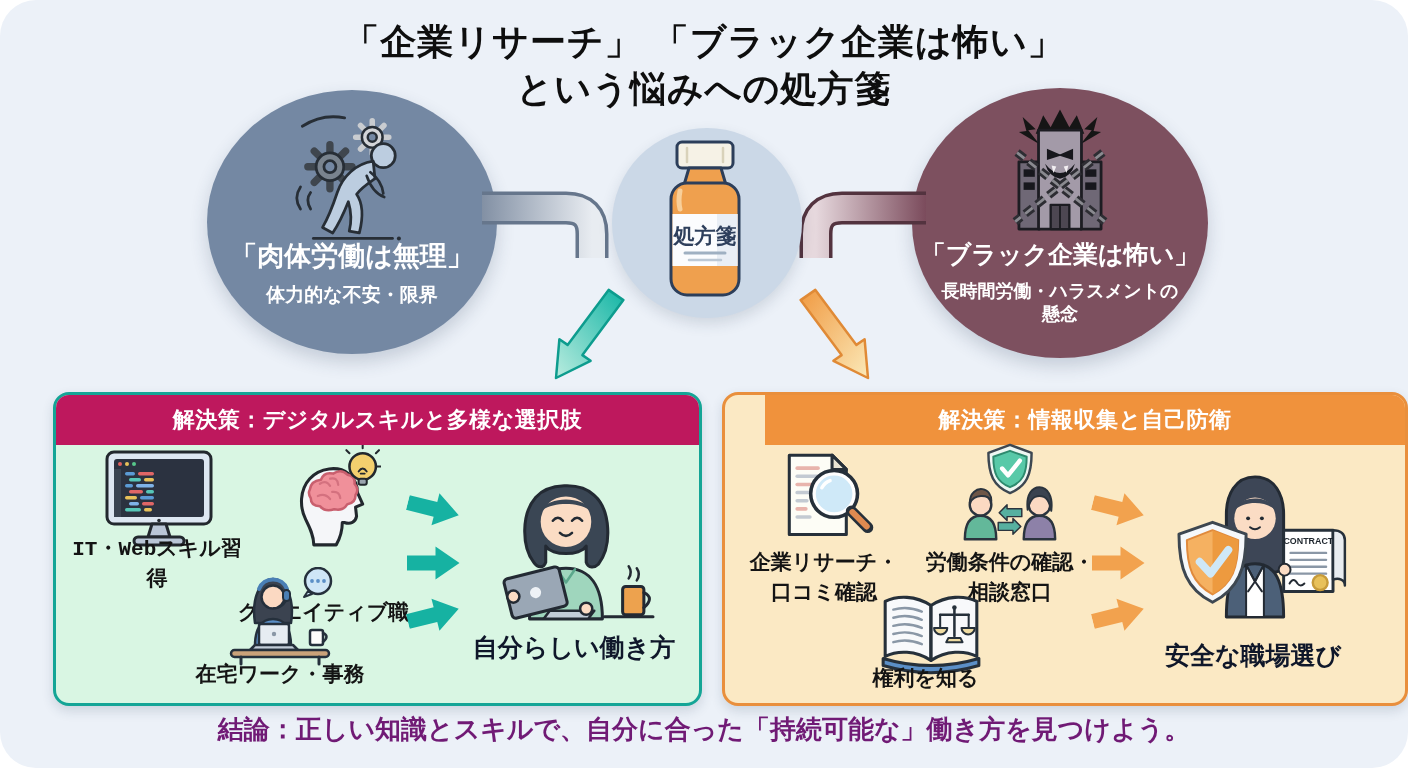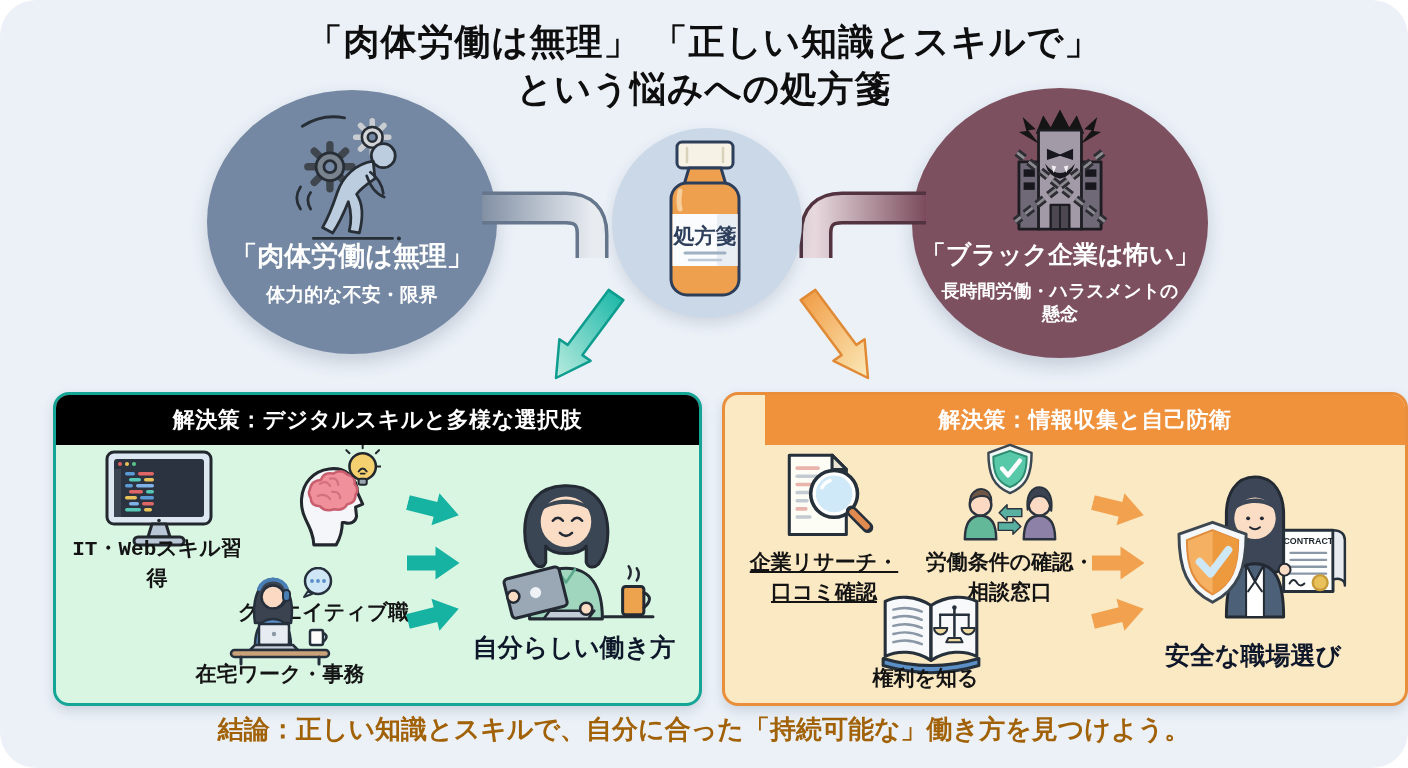--- a/index.html
+++ b/index.html
@@ -26,37 +26,37 @@
                  border-radius:50%;background:#cbd8e7;box-shadow:0 6px 14px rgba(40,60,90,.15);}
   .tube{position:absolute;}
   .bottle{position:absolute;left:659px;top:139px;}
   .big-arrow{position:absolute;}
 
   .sol-box{position:absolute;border-radius:16px;box-shadow:0 5px 12px rgba(40,60,90,.16);overflow:hidden;}
   .left-box{left:53px;top:392px;width:643px;height:308px;border:3px solid #14a596;background:#d9f6e3;}
   .right-box{left:722px;top:392px;width:640px;height:308px;border:3px solid #e98f3c;background:#fbe9c4;padding-left:40px;}
   .sol-header{height:50px;display:flex;align-items:center;justify-content:center;
               color:#fff;font-size:22px;font-weight:700;letter-spacing:.5px;}
-  .left-box .sol-header{background:#000000;}
+  .left-box .sol-header{background:#be185d;}
   .right-box .sol-header{background:#f0923c;}
 
   .abs{position:absolute;}
   .item-label{position:absolute;text-align:center;font-weight:700;font-size:21px;color:#141414;
               white-space:pre-line;line-height:1.42;}
   .result-label{position:absolute;text-align:center;font-weight:700;font-size:25px;color:#0f172a;}
   .conclusion{position:absolute;top:712px;left:0;width:100%;text-align:center;
-              font-weight:700;font-size:26px;color:#a16207;}
+              font-weight:700;font-size:26px;color:#701a75;}
 </style>
 </head>
 <body>
 
 <div class="canvas">
 
   <div class="title">
-    <div>「肉体労働は無理」 「正しい知識とスキルで」</div>
+    <div>「企業リサーチ」 「ブラック企業は怖い」</div>
     <div>という悩みへの処方箋</div>
   </div>
 
   <div class="circle circle-left">
     <svg class="c-icon" width="140" height="138" viewBox="0 0 140 150">
       <g stroke-linecap="round" stroke-linejoin="round">
         <path d="M16,22 Q38,8 62,13" fill="none" stroke="#272e36" stroke-width="3"></path>
         <g transform="translate(46,66)">
           <path d="M0,-24 V-14 M17,-17 L10,-10 M24,0 H14 M17,17 L10,10 M0,24 V14 M-17,17 L-10,10 M-24,0 H-14 M-17,-17 L-10,-10" stroke="#3f464e" stroke-width="8"></path>
           <circle r="15" fill="#79838e" stroke="#272e36" stroke-width="3"></circle>
@@ -288,21 +288,21 @@
         <rect x="22" y="47" width="13" height="3.5" rx="1.7" fill="#c3cad2"></rect>
         <rect x="22" y="55" width="12" height="3.5" rx="1.7" fill="#e8b4ac"></rect>
         <rect x="22" y="63" width="16" height="3.5" rx="1.7" fill="#c3cad2"></rect>
         <circle cx="60" cy="42" r="20" fill="#cfe9f8" stroke="#ffffff" stroke-width="4"></circle>
         <circle cx="60" cy="42" r="23" fill="none" stroke="#26303a" stroke-width="3.5"></circle>
         <path d="M48,36 a15,15 0 0 1 8,-7" fill="none" stroke="#ffffff" stroke-width="3.5"></path>
         <path d="M77,59 L93,75" stroke="#26303a" stroke-width="11"></path>
         <path d="M78,60 L92,74" stroke="#e08a50" stroke-width="6"></path>
       </g>
     </svg>
-    <div class="item-label" style="left:8px;top:152px;width:182px;text-decoration:underline;">企業リサーチ・
+    <div class="item-label" style="left:8px;top:152px;width:182px;">企業リサーチ・
 口コミ確認</div>
 
     <svg class="abs" style="left:226px;top:48px;" width="118" height="108" viewBox="0 0 120 110">
       <g stroke-linejoin="round" stroke-linecap="round">
         <path d="M60,2 L82,10 C82,32 77,44 60,51 C43,44 38,32 38,10 Z" fill="#eef7f2" stroke="#3d4751" stroke-width="2.5"></path>
         <path d="M60,8 L77,14 C77,31 73,40 60,45 C47,40 43,31 43,14 Z" fill="#58c9a8" stroke="#2e8a6e" stroke-width="2"></path>
         <path d="M52,26 L58,33 L70,18" fill="none" stroke="#ffffff" stroke-width="4.5"></path>
         <circle cx="30" cy="63" r="11" fill="#fbd9c2" stroke="#2b343e" stroke-width="2.5"></circle>
         <path d="M19,61 C19,51 26,46 32,47 C38,48 41,53 41,59 C37,52 24,52 19,61 Z" fill="#6e5647" stroke="#2b343e" stroke-width="2"></path>
         <path d="M14,98 C14,81 20,74 30,74 C40,74 46,81 46,98 Z" fill="#63b89a" stroke="#2b343e" stroke-width="2.5"></path>

